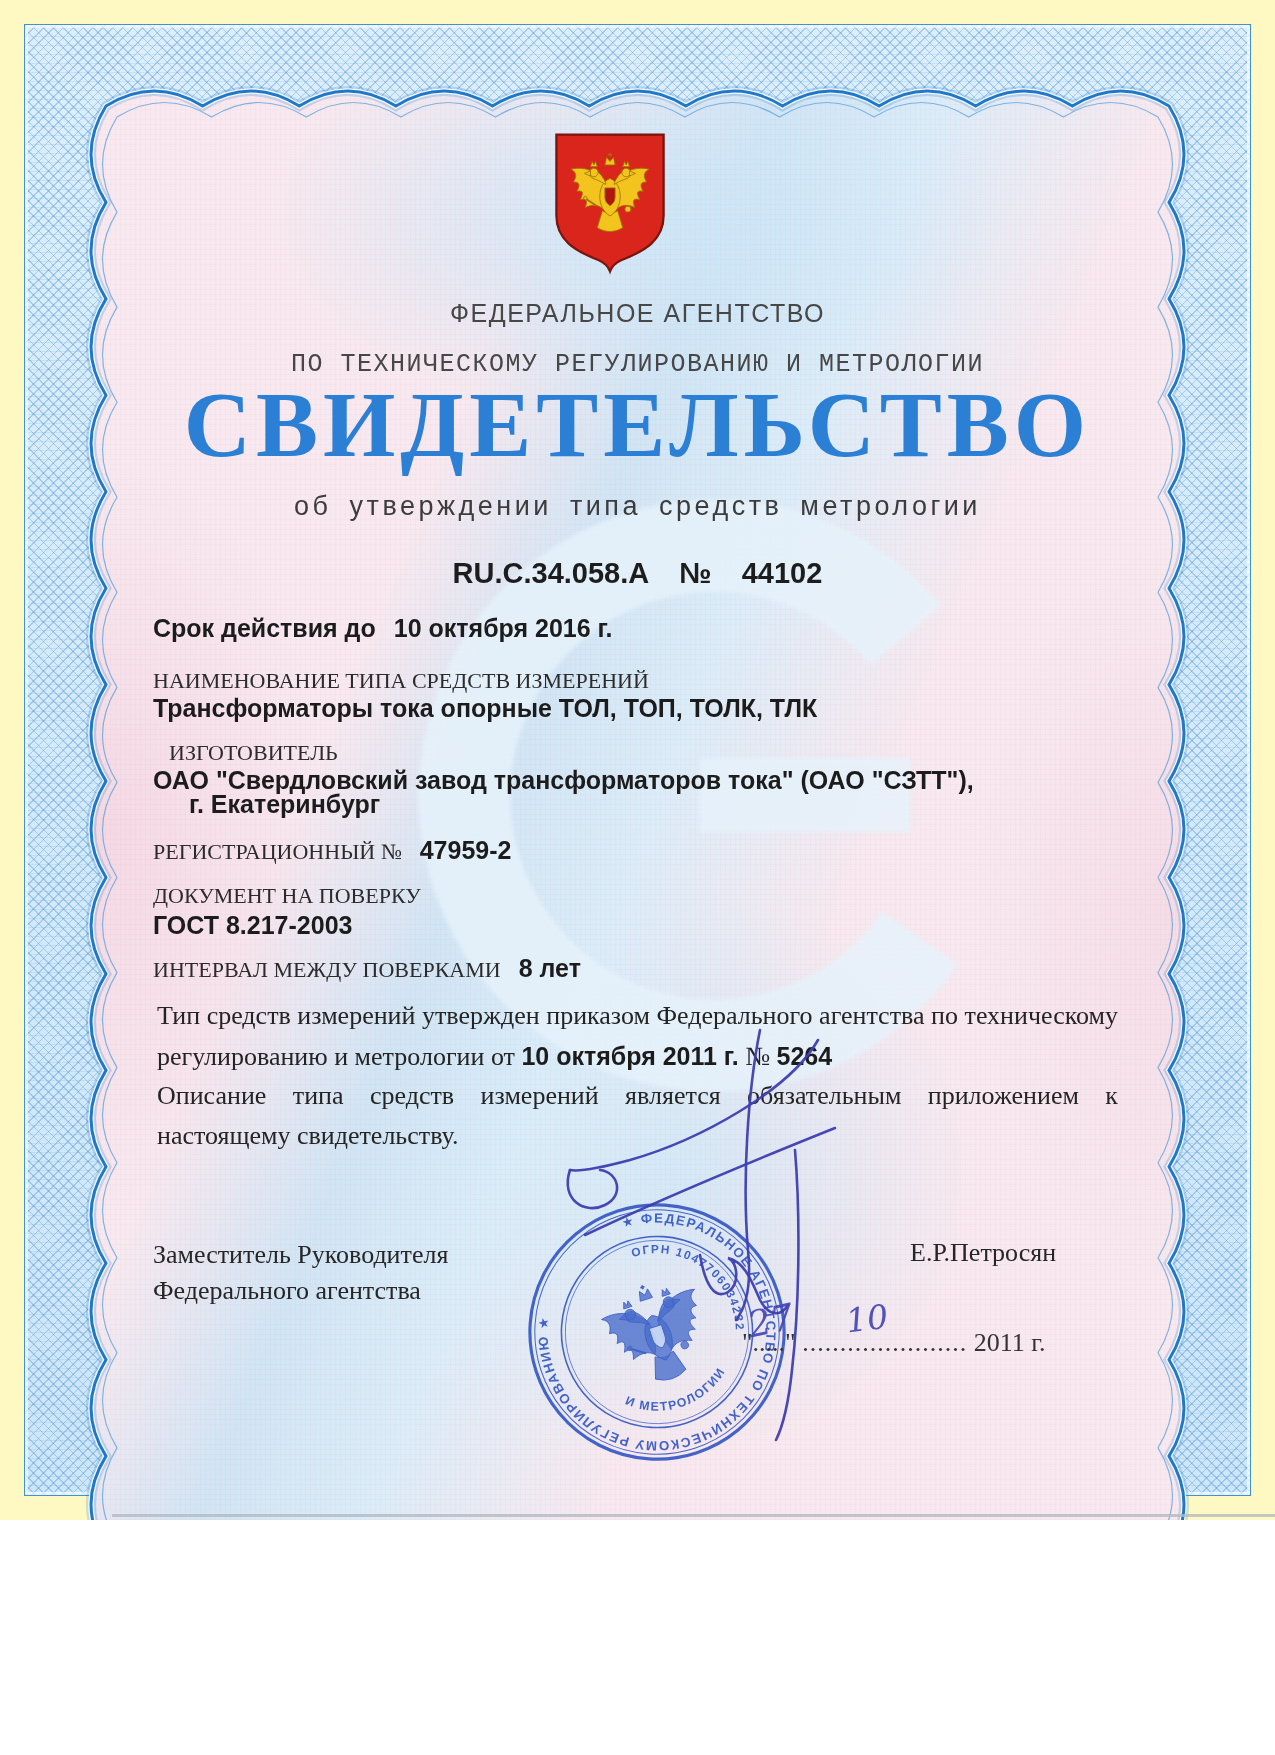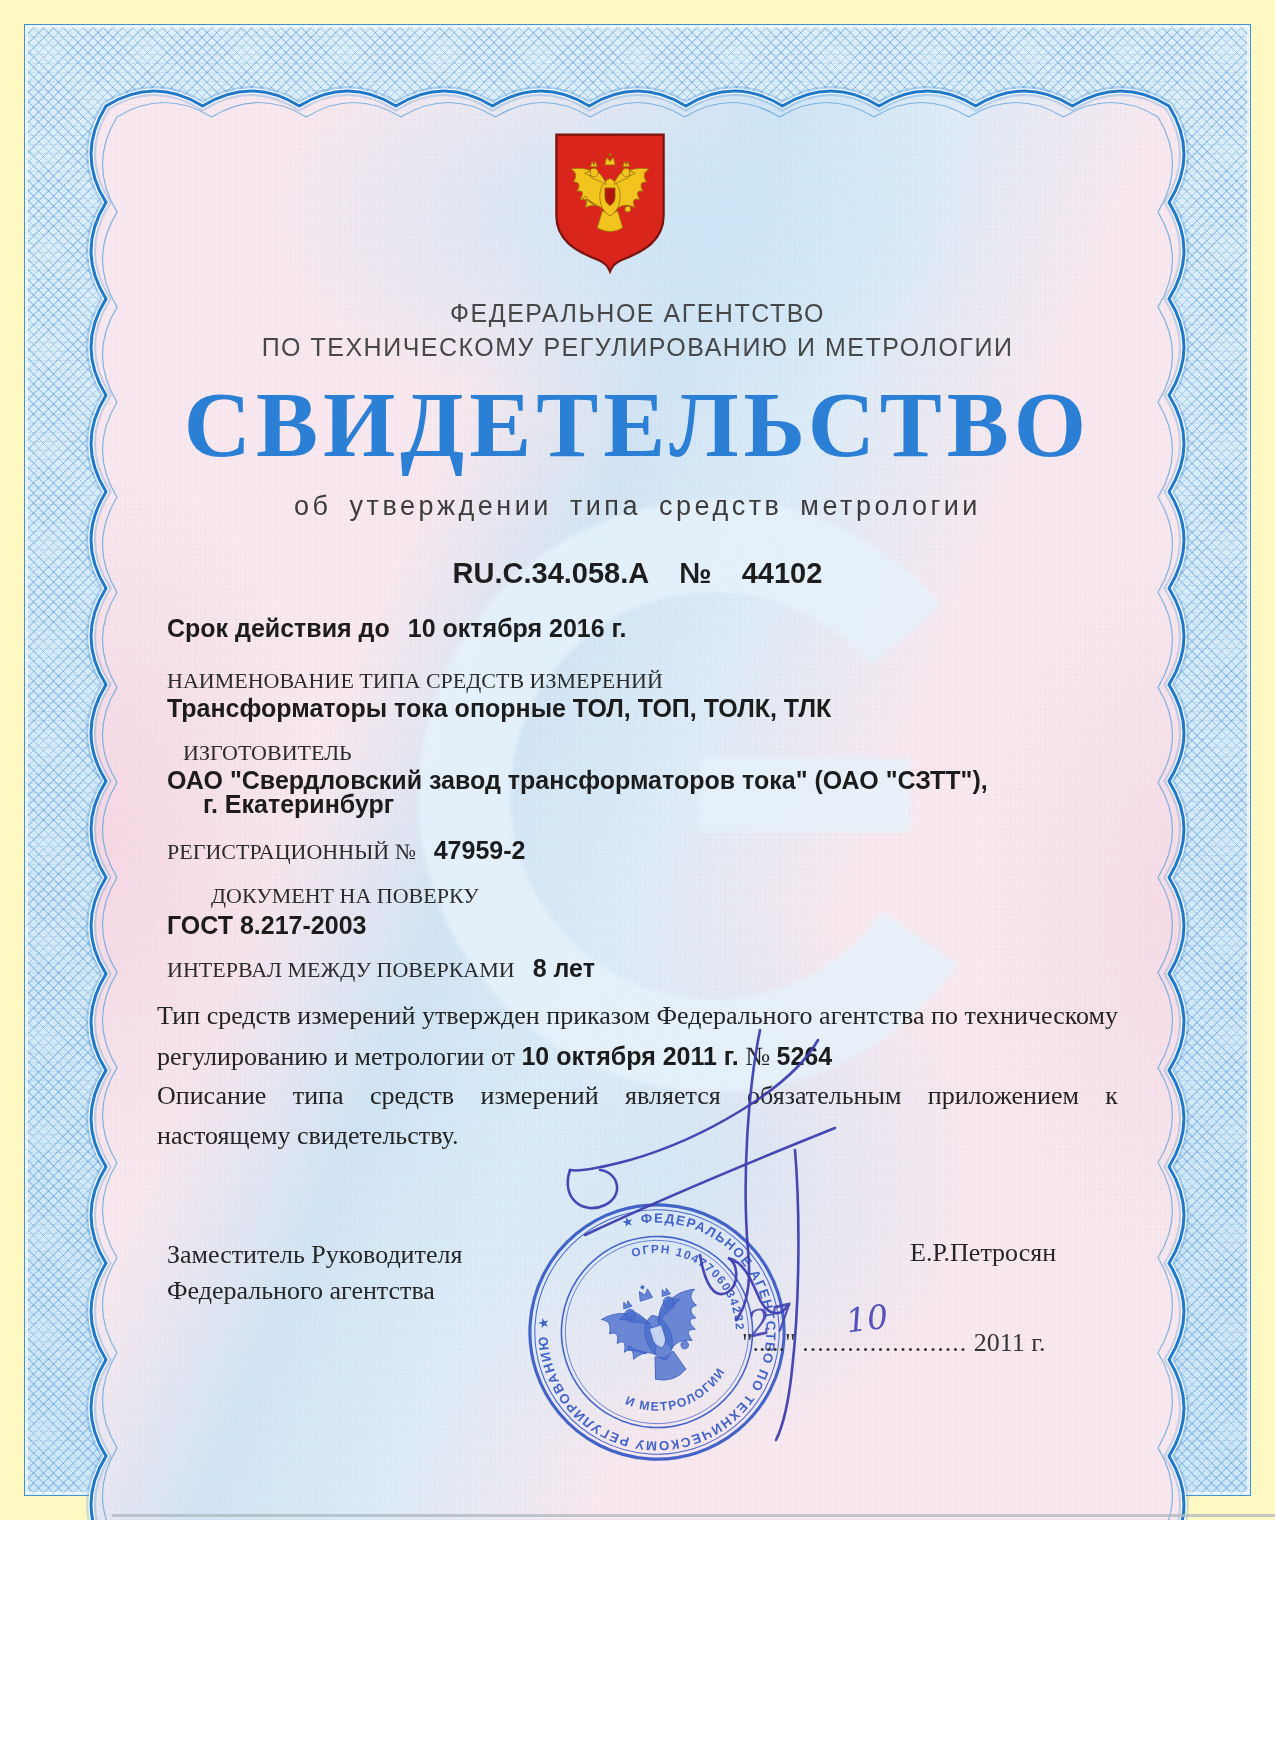--- a/index.html
+++ b/index.html
@@ -27,40 +27,40 @@
       radial-gradient(ellipse 300px 500px at 8% 55%, rgba(243,210,224,.7), rgba(243,210,224,0) 75%),
       radial-gradient(ellipse 300px 500px at 94% 60%, rgba(243,210,224,.6), rgba(243,210,224,0) 75%),
       var(--interior_pink);}
   svg.borderlines{position:absolute;inset:0;pointer-events:none;}
   .wm{position:absolute;inset:0;filter:blur(2px);opacity:.85;}
 
   
   .crest{left:549px;top:129px;width:122px;height:146px;}
   .agency{left:0;right:0;text-align:center;font-family:"Liberation Sans","DejaVu Sans",sans-serif;
           color:var(--header_gray);font-size:25px;letter-spacing:1.5px;}
-  .ag1{top:299px;} .ag2{top:333px;}
+  .ag1{top:299px;} .ag2{top:350px;font-family:Liberation Mono, monospace;}
   .doc-title{left:0;right:0;top:378px;text-align:center;font-weight:bold;
              font-size:93px;letter-spacing:5px;color:var(--title_blue);line-height:1;}
   .subtitle{left:0;right:0;top:491px;text-align:center;
             font-family:"Liberation Sans","DejaVu Sans",sans-serif;
             font-size:27px;letter-spacing:3.5px;word-spacing:7px;color:#3c3c3c;}
   .certnum{left:0;right:0;top:557px;text-align:center;
            font-family:"Liberation Sans","DejaVu Sans",sans-serif;
            font-weight:bold;font-size:29px;color:#1d1d1d;}
   .certnum .gap{display:inline-block;width:22px;}
 
   
   .lab{font-size:22px;color:#2b2b2b;text-align:right;}
   .bv{font-family:"Liberation Sans","DejaVu Sans",sans-serif;font-weight:bold;
       font-size:25px;color:#1c1c1c;}
-  .lx{left:167px;}
+  .lx{left:153px;}
   .validity{top:614px;}
   .f-type-lab{top:668px;} .f-type-val{top:694px;}
   .f-man-lab{top:740px;margin-left:16px;} .f-man-v1{top:766px;} .f-man-v2{top:790px;margin-left:36px;}
-  .f-reg{top:836px;} .f-doc-lab{top:883px;margin-left:44px;} .f-doc-val{top:911px;}
+  .f-reg{top:836px;} .f-doc-lab{top:883px;} .f-doc-val{top:911px;}
   .f-int{top:954px;}
   .inlgap{display:inline-block;width:14px;}
 
   .para{left:157px;width:961px;font-size:26px;line-height:40px;color:#242424;
         text-align:justify;text-align-last:left;}
   .p1{top:996px;} .p2{top:1076px;}
 
   
   .pos1{top:1240px;} .pos2{top:1276px;}
   .pos1,.pos2{font-size:26px;color:#262626;}

